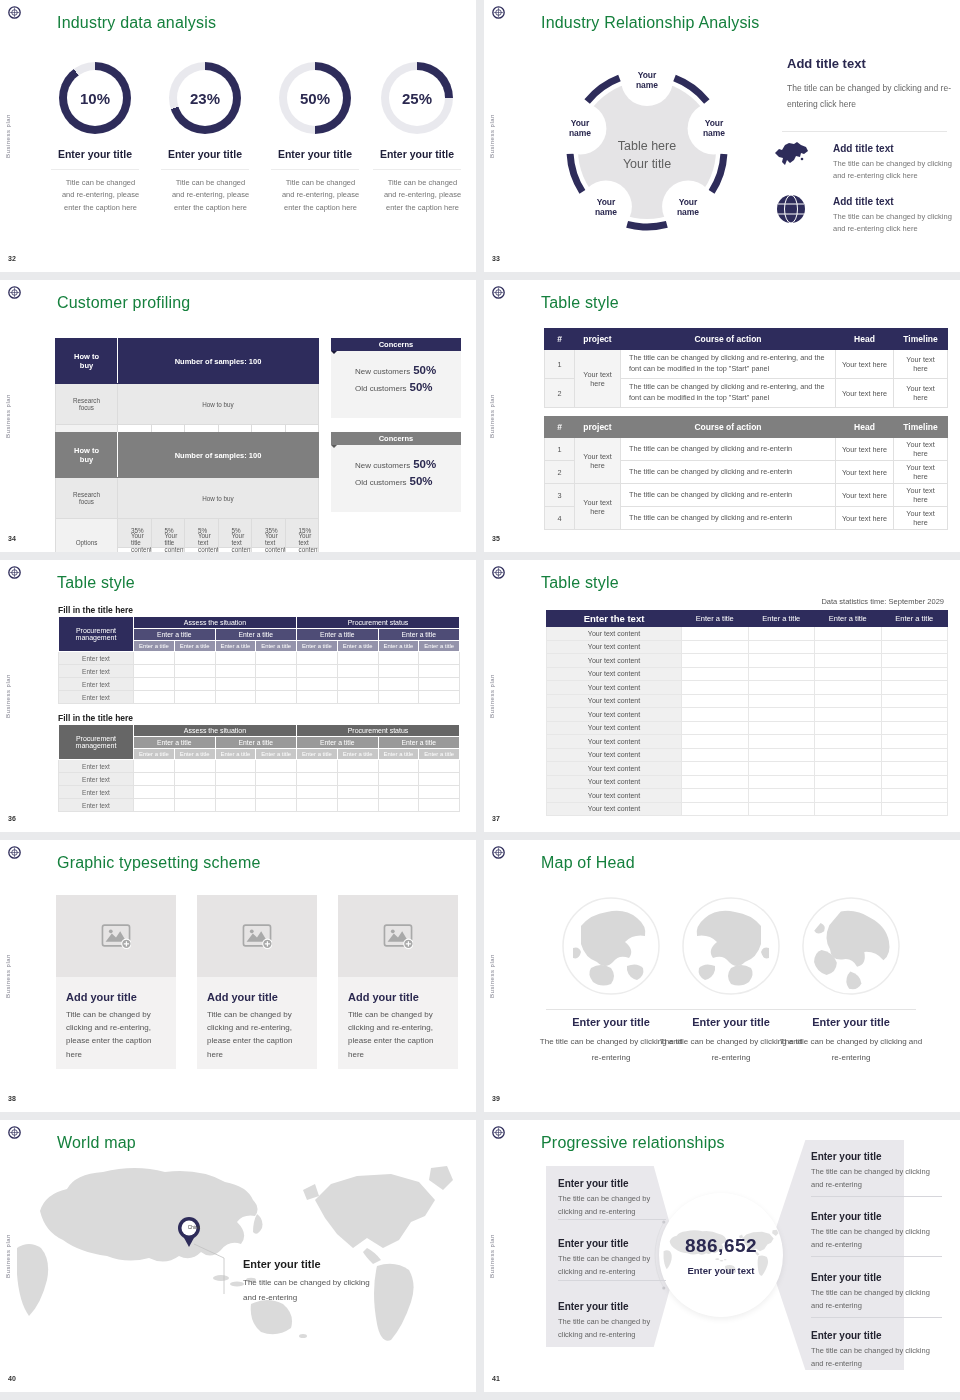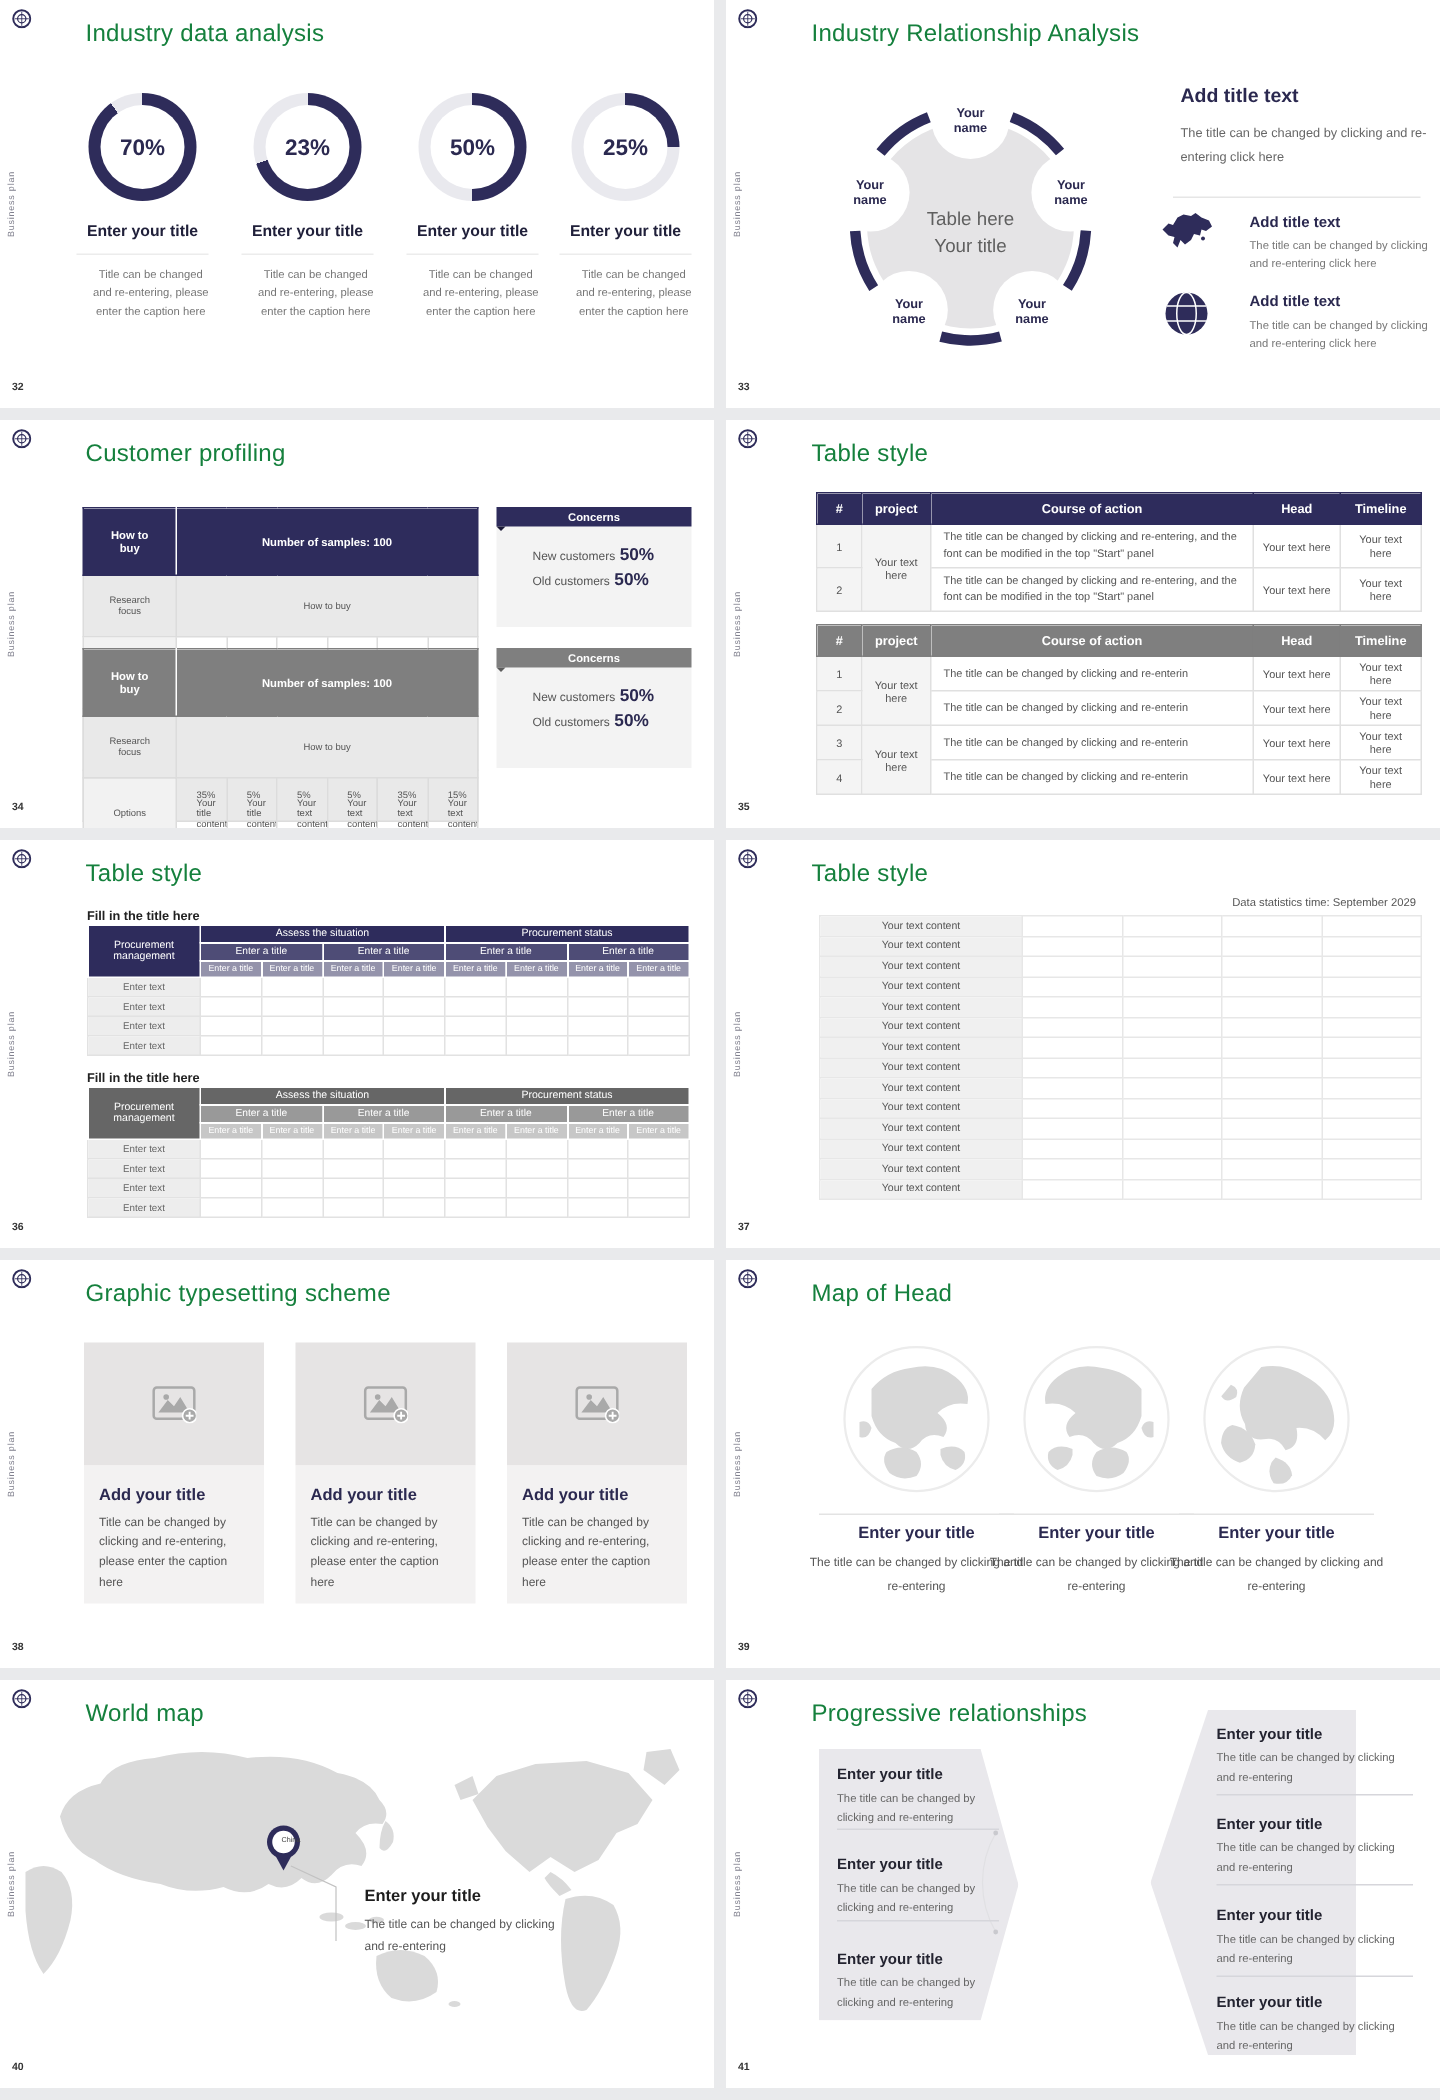--- a/index.html
+++ b/index.html
@@ -137,21 +137,21 @@
 <div class="board">
 
   <div class="slide">
     <svg class="logo" viewBox="0 0 16 16">
         <use href="#logo-def"></use>
       </svg>
     <div class="vlabel">Business plan</div>
     <div class="s-title">Industry data analysis</div>
     <div class="d-group" style="left:45px">
       <div class="donut" style="background: conic-gradient(rgb(46, 44, 90) 0deg, rgb(46, 44, 90) 90%, rgb(233, 233, 238) 90%, rgb(233, 233, 238) 100%);">
-          <div class="d-pct">70%</div>
+          <div class="d-pct">10%</div>
         </div>
       <div class="d-title">Enter your title</div>
       <div class="d-cap">Title can be changed and re-entering, please enter the caption here</div>
     </div>
     <div class="d-group" style="left:155px">
       <div class="donut" style="background: conic-gradient(rgb(46, 44, 90) 0deg, rgb(46, 44, 90) 70%, rgb(233, 233, 238) 70%, rgb(233, 233, 238) 100%);">
           <div class="d-pct">23%</div>
         </div>
       <div class="d-title">Enter your title</div>
       <div class="d-cap">Title can be changed and re-entering, please enter the caption here</div>
@@ -602,20 +602,27 @@
     <div class="note">Data statistics time: September 2029</div>
     <table class="tbl t37" style="left:62px;top:50px">
       <colgroup>
           <col style="width:135px">
           <col>
           <col>
           <col>
           <col>
         </colgroup>
       <tbody>
+          <tr>
+            <td class="hd main">Enter the text</td>
+            <td class="hd">Enter a title</td>
+            <td class="hd">Enter a title</td>
+            <td class="hd">Enter a title</td>
+            <td class="hd">Enter a title</td>
+          </tr>
       <tr>
             <td class="lbl">Your text content</td>
             <td></td>
             <td></td>
             <td></td>
             <td></td>
           </tr>
       <tr>
             <td class="lbl">Your text content</td>
             <td></td>
@@ -810,20 +817,27 @@
       </svg>
     <div class="vlabel">Business plan</div>
     <div class="s-title">Progressive relationships</div>
     <div class="panel p-left"></div>
     <div class="panel p-right"></div>
     <svg class="abs" style="left:167px;top:65px;z-index:1" width="140" height="140" viewBox="0 0 140 140">
       <circle cx="70" cy="70" r="66" fill="none" stroke="#e0e0e3" stroke-width=".8" pathLength="360" stroke-dasharray="60 300" transform="rotate(150 70 70)"></circle>
       <circle cx="12.8" cy="103" r="1.6" fill="#c9c9ce"></circle>
         <circle cx="12.8" cy="37" r="1.6" fill="#c9c9ce"></circle>
     </svg>
+    <div class="big-circle">
+      <svg class="abs" style="left:4px;top:34px;opacity:.8" width="116" height="54" viewBox="0 0 440 205">
+          <use href="#worldmap-def"></use>
+        </svg>
+      <div class="stat-num">886,652</div>
+      <div class="stat-lbl">Enter your text</div>
+    </div>
 
     <div class="pr-title" style="left:74px;top:58px">Enter your title</div>
     <div class="pr-cap" style="left:74px;top:73px;width:108px">The title can be changed by clicking and re-entering</div>
     <div class="pr-sep" style="left:74px;top:99px;width:108px"></div>
     <div class="pr-title" style="left:74px;top:118px">Enter your title</div>
     <div class="pr-cap" style="left:74px;top:133px;width:108px">The title can be changed by clicking and re-entering</div>
     <div class="pr-sep" style="left:74px;top:160px;width:108px"></div>
     <div class="pr-title" style="left:74px;top:181px">Enter your title</div>
     <div class="pr-cap" style="left:74px;top:196px;width:108px">The title can be changed by clicking and re-entering</div>
 

